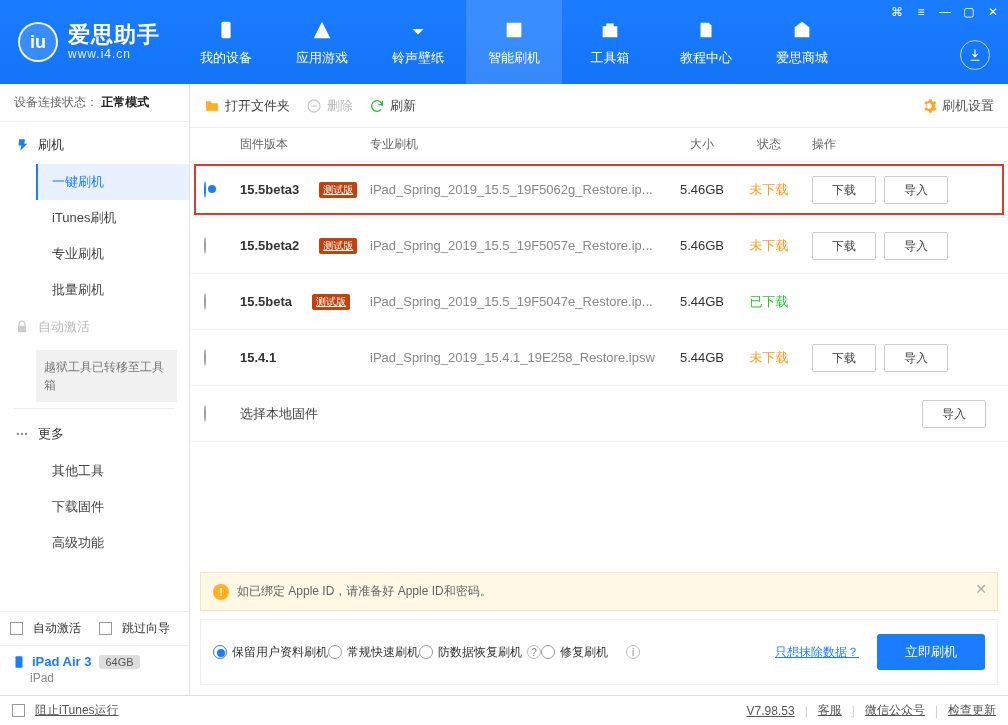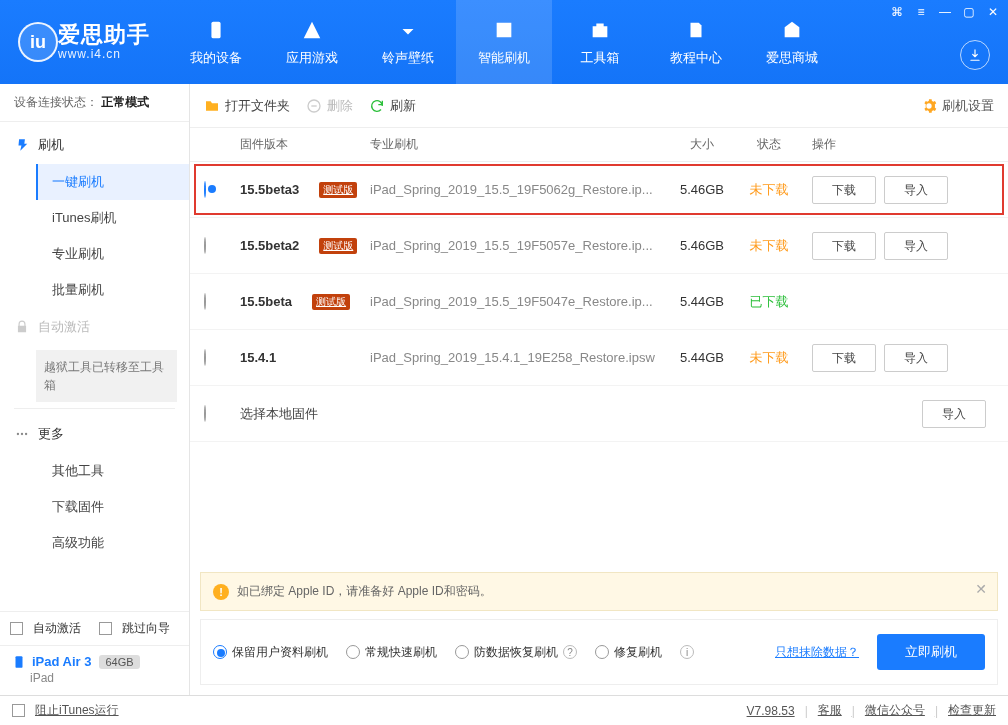--- a/index.html
+++ b/index.html
@@ -1,20 +1,20 @@
 <!DOCTYPE html>
 <html><head>
 <meta charset="utf-8">
 <style>
   * { box-sizing: border-box; margin: 0; padding: 0; }
   body { font-family: "Microsoft YaHei", Arial, sans-serif; font-size: 13px; color: #333; background: #fff; width: 1008px; height: 725px; overflow: hidden; position: relative; }
 
   
   .titlebar { height: 84px; background: linear-gradient(#1a7cff, #1474f8); color: #fff; display: flex; align-items: stretch; position: relative; }
-  .logo-area { display: flex; align-items: center; padding: 0 18px; }
+  .logo-area { display: flex; align-items: center; padding: 0 18px; gap: 10px; }
   .logo-badge { width: 40px; height: 40px; border-radius: 50%; background: rgba(255,255,255,0.15); border: 2px solid rgba(255,255,255,0.9); display:flex; align-items:center; justify-content:center; font-weight:bold; font-size:18px; }
   .logo-text { display:flex; flex-direction:column; line-height:1.1; }
   .logo-text .cn { font-size: 22px; font-weight: 600; letter-spacing: 1px; }
   .logo-text .en { font-size: 12px; opacity: 0.9; letter-spacing: 1px; }
 
   .topnav { display:flex; align-items:stretch; }
   .topnav .item { width: 96px; display:flex; flex-direction:column; align-items:center; justify-content:center; gap:6px; font-size:13px; cursor:pointer; position:relative; }
   .topnav .item.active { background: rgba(255,255,255,0.15); }
   .topnav .item .icon { width:26px; height:26px; display:flex; align-items:center; justify-content:center; }
   .topnav .item svg { fill:#fff; }
@@ -347,21 +347,21 @@
 
     <div style="flex:1"></div>
 
     <div class="alert-band">
       <span class="info-dot">!</span>
       <span>如已绑定 Apple ID，请准备好 Apple ID和密码。</span>
       <span class="close-x">✕</span>
     </div>
 
     <div class="flash-panel">
-      <div id="flash-opts" style="display:flex; gap:18px; ">
+      <div id="flash-opts" style="display:flex; ">
           <div class="ropt">
             <span class="rad on"></span>
             <span>保留用户资料刷机</span>
           </div>
           <div class="ropt">
             <span class="rad"></span>
             <span>常规快速刷机</span>
           </div>
           <div class="ropt">
             <span class="rad"></span>

